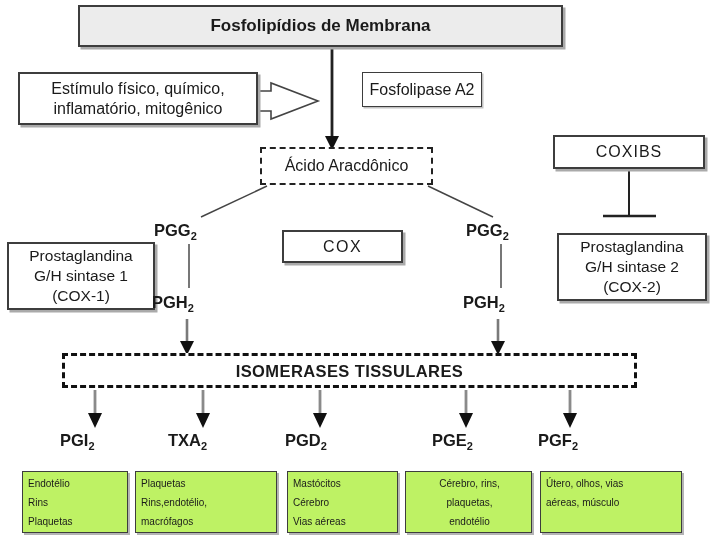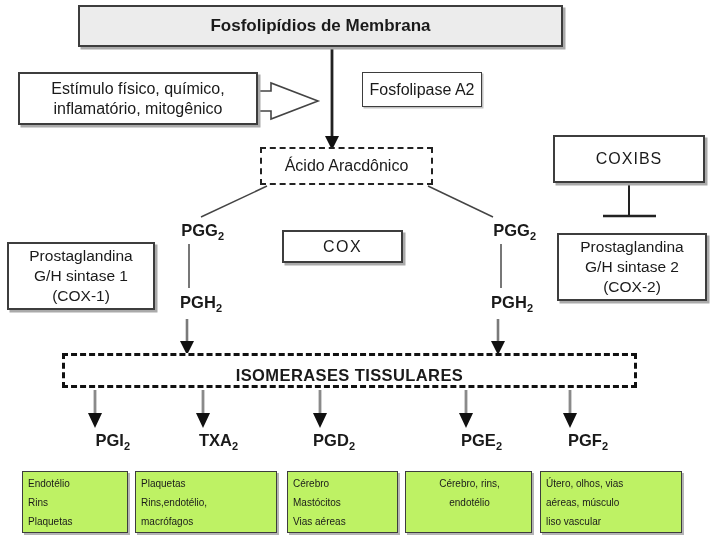--- a/index.html
+++ b/index.html
@@ -11,27 +11,27 @@
   .box{
     position:absolute;box-sizing:border-box;background:#fff;
     border:2px solid #3d3d3d;box-shadow:2.5px 2.5px 0 #aaa;
     display:flex;flex-direction:column;align-items:center;justify-content:center;
     text-align:center;font-size:16px;line-height:20px;z-index:1;
   }
   .box.title{left:78px;top:5px;width:485px;height:42px;background:#ececec;font-weight:bold;font-size:17px;}
   .box.stimulus{left:18px;top:72px;width:240px;height:53px;}
   .box.phospholipase{left:362px;top:72px;width:120px;height:35px;border-width:1.6px;box-shadow:1.5px 1.5px 0 #c2c2c2;}
   .box.arachidonic{left:260px;top:147px;width:173px;height:38px;border:2.4px dashed #222;box-shadow:none;}
-  .box.coxibs{left:553px;top:135px;width:152px;height:48px;letter-spacing:1px;}
+  .box.coxibs{left:553px;top:135px;width:152px;height:34px;letter-spacing:1px;}
   .box.cox1{left:7px;top:242px;width:148px;height:68px;font-size:15.5px;}
   .box.cox2{left:557px;top:233px;width:150px;height:68px;font-size:15.5px;}
   .box.cox{left:282px;top:230px;width:121px;height:33px;letter-spacing:1.5px;}
-  .box.isomerases{left:62px;top:353px;width:575px;height:35px;border:3.2px dashed #111;box-shadow:none;font-weight:bold;font-size:16.5px;letter-spacing:.4px;justify-content:flex-end;}
+  .box.isomerases{left:62px;top:353px;width:575px;height:35px;border:3.2px dashed #111;box-shadow:none;font-weight:bold;font-size:16.5px;letter-spacing:.4px;}
   .chem{
-    position:absolute;width:70px;text-align:right;font-weight:bold;font-size:16.5px;z-index:1;
+    position:absolute;width:70px;text-align:left;font-weight:bold;font-size:16.5px;z-index:1;
   }
   .chem sub{font-size:11px;}
   .tissue{
     position:absolute;box-sizing:border-box;top:471px;height:62px;background:#bef264;
     border:1.8px solid #3d3d3d;box-shadow:2px 2px 0 #b4b4b4;
     font-size:10px;line-height:19px;text-align:left;padding:2px 3px 0 5px;z-index:1;
   }
   .t1{left:22px;width:106px;} .t2{left:135px;width:142px;} .t3{left:287px;width:111px;}
   .t4{left:405px;width:127px;text-align:center;} .t5{left:540px;width:142px;}
 </style>
@@ -157,27 +157,27 @@
     <div>Endotélio</div>
     <div>Rins</div>
     <div>Plaquetas</div>
   </div>
   <div class="tissue t2">
     <div>Plaquetas</div>
     <div>Rins,endotélio,</div>
     <div>macrófagos</div>
   </div>
   <div class="tissue t3">
+    <div>Mastócitos</div>
     <div>Cérebro</div>
-    <div>Mastócitos</div>
     <div>Vias aéreas</div>
   </div>
   <div class="tissue t4">
     <div>Cérebro, rins,</div>
+    <div>plaquetas,</div>
     <div>endotélio</div>
   </div>
   <div class="tissue t5">
     <div>Útero, olhos, vias</div>
     <div>aéreas, músculo</div>
-    <div>liso vascular</div>
   </div>
 
 </div>
 
 </body></html>

